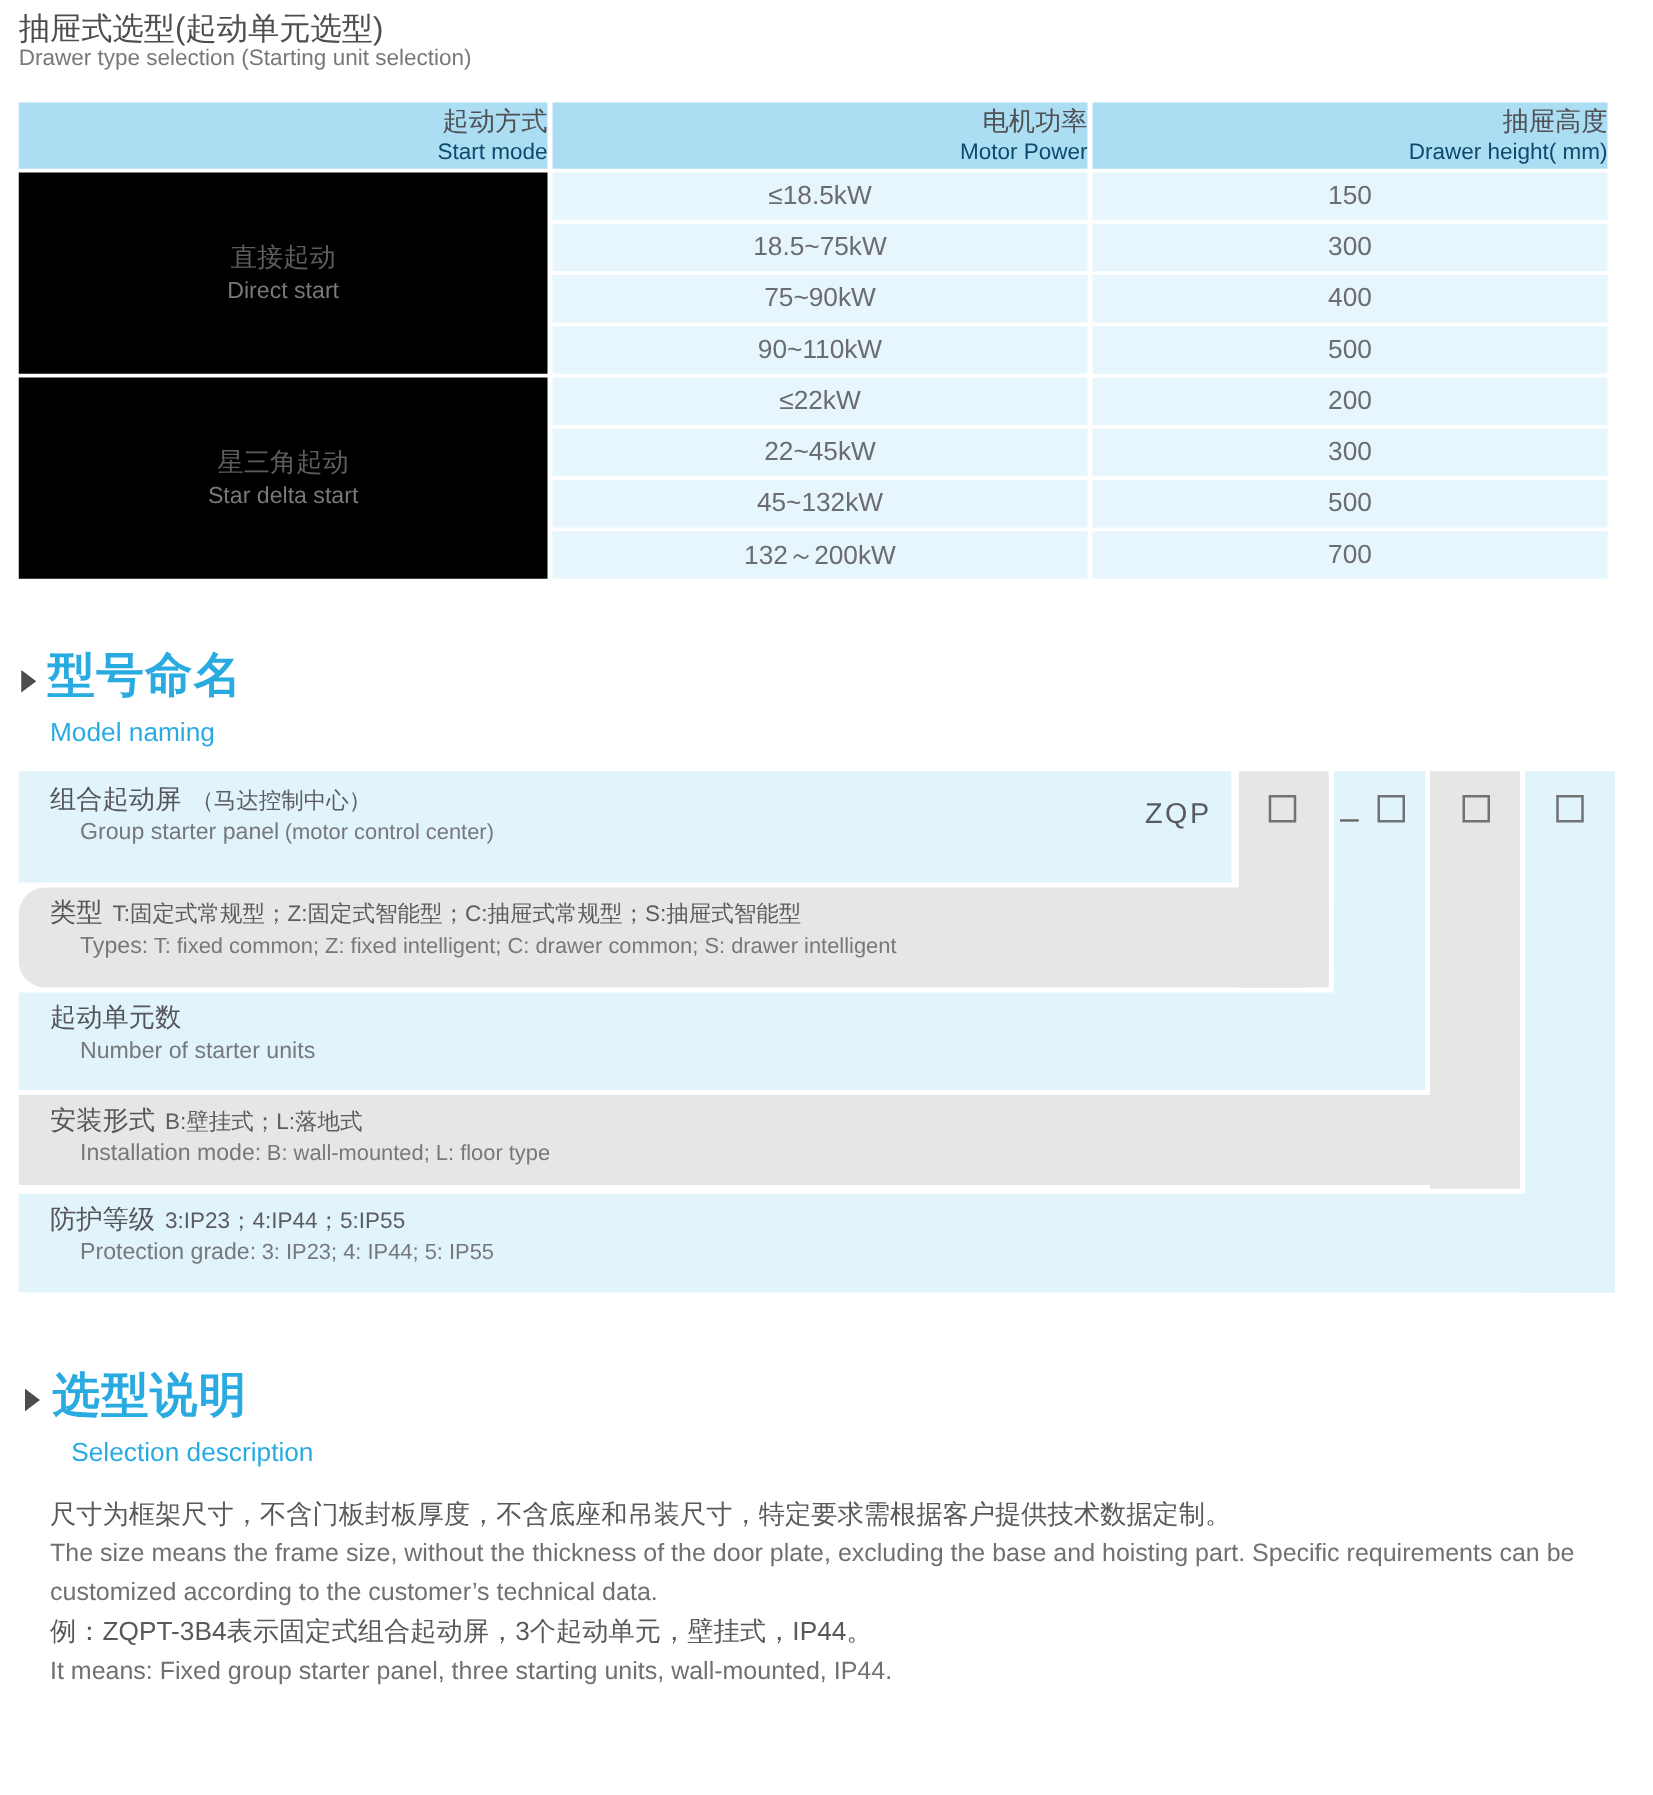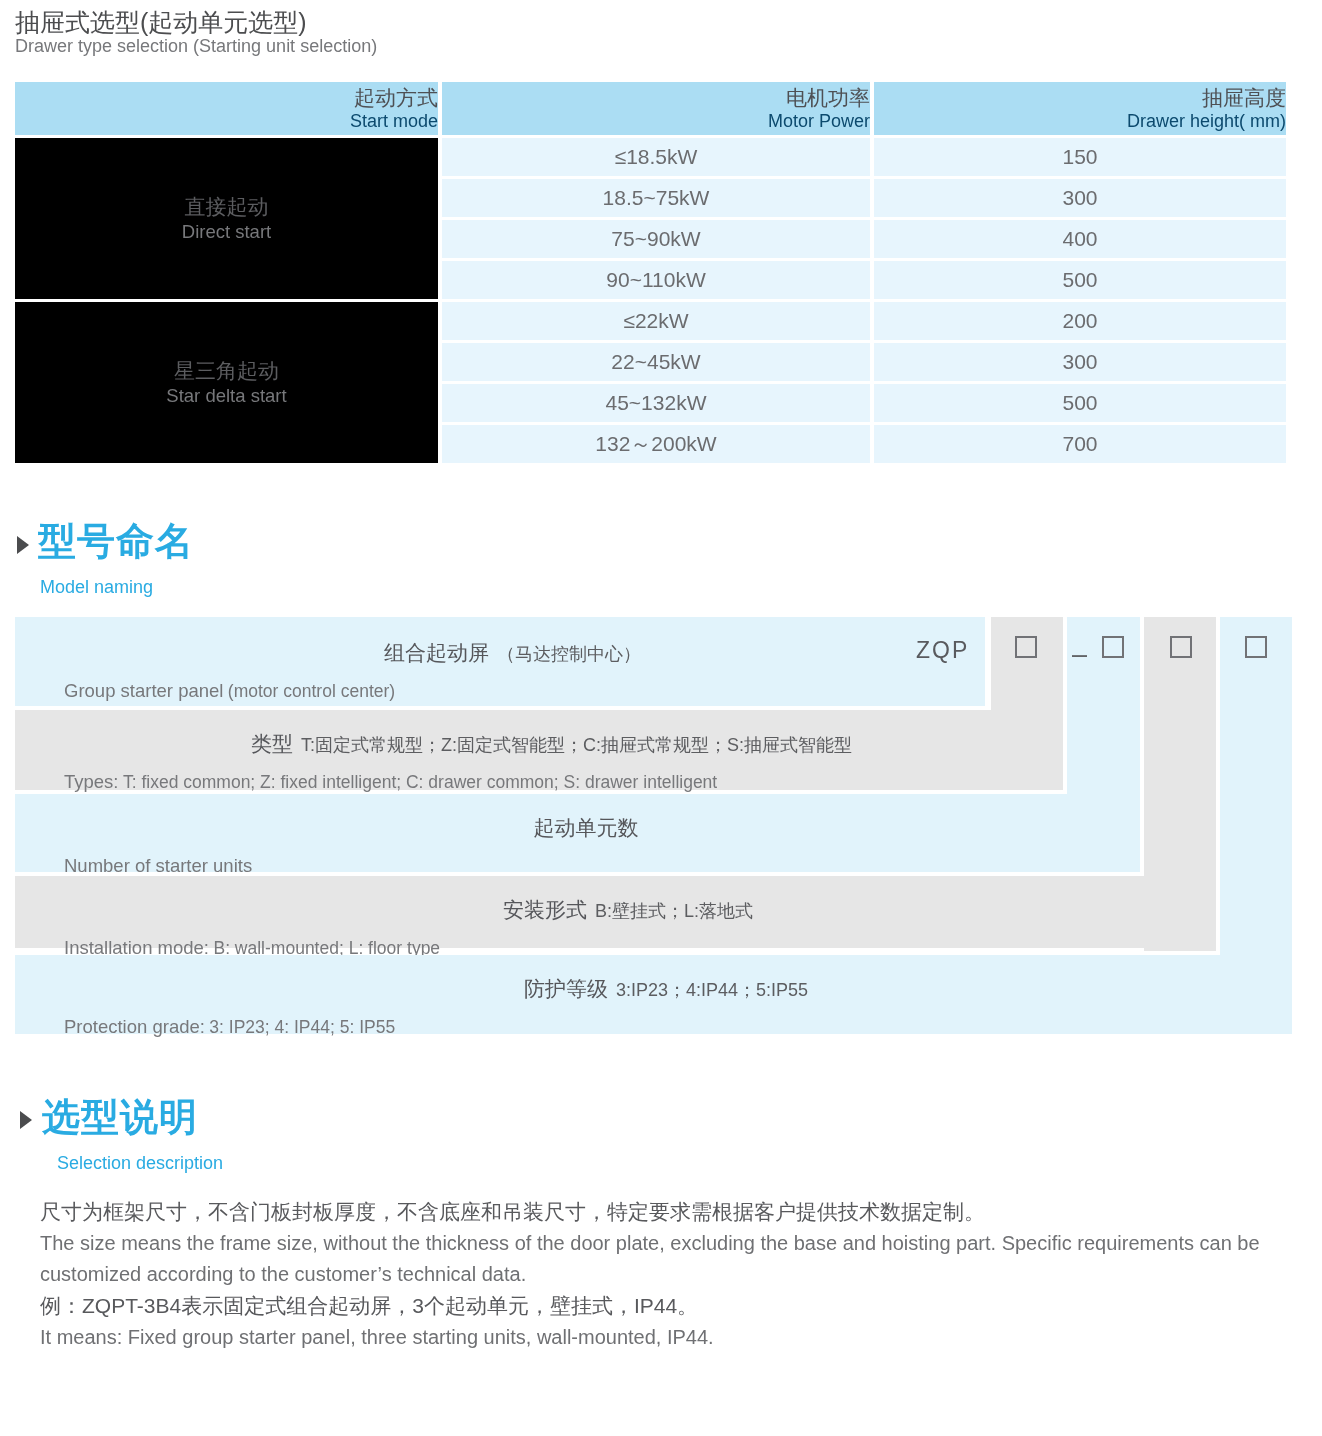--- a/index.html
+++ b/index.html
@@ -33,29 +33,29 @@
   }
   .sel-table .merge .cn{font-size:21px;color:#5c5d60;line-height:27px;}
   .sel-table .merge .en{font-size:18.5px;color:#77787b;line-height:24px;}
 
   
   .sec-marker{
     position:absolute;width:0;height:0;
     border-top:9px solid transparent;border-bottom:9px solid transparent;border-left:12px solid #4b4c4e;
   }
   .sec-title-cn{position:absolute;font-size:38px;font-weight:600;color:#29abe2;line-height:46px;letter-spacing:1px;}
-  .sec-title-en{position:absolute;font-size:18px;color:#29abe2;line-height:26px;}
+  .sec-title-en{position:absolute;font-size:21px;color:#29abe2;line-height:26px;}
 
   
   .ladder{position:absolute;left:15px;top:617px;width:1280px;height:418px;}
   .band,.strip{position:absolute;}
   .blue{background:#e1f3fb;}
   .gray{background:#e6e6e6;}
   .band{left:0;box-sizing:border-box;padding:12px 0 0 25px;}
-  .band .cn-line{line-height:44px;white-space:nowrap;text-align:center;}
+  .band .cn-line{line-height:18px;white-space:nowrap;}
   .band .en-line{line-height:28px;white-space:nowrap;}
   .band .cn-label{font-size:21px;color:#55565a;}
   .band .cn-detail{font-size:18px;color:#5c5d60;margin-left:8px;}
   .band .en-label{font-size:18.5px;color:#77787b;margin-left:24px;}
   .band .en-detail{font-size:17.5px;color:#77787b;}
   .code-prefix{position:absolute;left:901px;top:20px;font-size:23px;letter-spacing:2px;color:#595a5e;}
   .code-sep{position:absolute;left:1057px;top:22px;font-size:27px;color:#626366;}
   .code-box{position:absolute;top:19px;width:18px;height:18px;border:2px solid #717276;background:transparent;}
 
   
@@ -120,21 +120,21 @@
 
     <div class="strip gray" style="left:976px;top:0;width:72px;height:173px;"></div>
     <div class="strip blue" style="left:1052px;top:0;width:73px;height:255px;"></div>
     <div class="strip gray" style="left:1129px;top:0;width:72px;height:334px;"></div>
     <div class="strip blue" style="left:1205px;top:0;width:72px;height:417px;"></div>
 
     <div class="band blue" style="top:0;width:970px;height:89px;padding-top:14px;">
       <div class="cn-line"><span class="cn-label">组合起动屏</span><span class="cn-detail">（马达控制中心）</span></div>
       <div class="en-line"><span class="en-label">Group starter panel</span> <span class="en-detail">(motor control center)</span></div>
     </div>
-    <div class="band gray" style="top:93px;width:1048px;height:80px;">
+    <div class="band gray" style="top:93px;width:1048px;height:80px;border-radius:21px;">
       <div class="cn-line"><span class="cn-label">类型</span><span class="cn-detail">T:固定式常规型；Z:固定式智能型；C:抽屉式常规型；S:抽屉式智能型</span></div>
       <div class="en-line"><span class="en-label">Types:</span> <span class="en-detail">T: fixed common; Z: fixed intelligent; C: drawer common; S: drawer intelligent</span></div>
     </div>
     <div class="band blue" style="top:177px;width:1125px;height:78px;">
       <div class="cn-line"><span class="cn-label">起动单元数</span><span class="cn-detail"></span></div>
       <div class="en-line"><span class="en-label">Number of starter units</span></div>
     </div>
     <div class="band gray" style="top:259px;width:1201px;height:72px;">
       <div class="cn-line"><span class="cn-label">安装形式</span><span class="cn-detail">B:壁挂式；L:落地式</span></div>
       <div class="en-line"><span class="en-label">Installation mode:</span> <span class="en-detail">B: wall-mounted; L: floor type</span></div>

